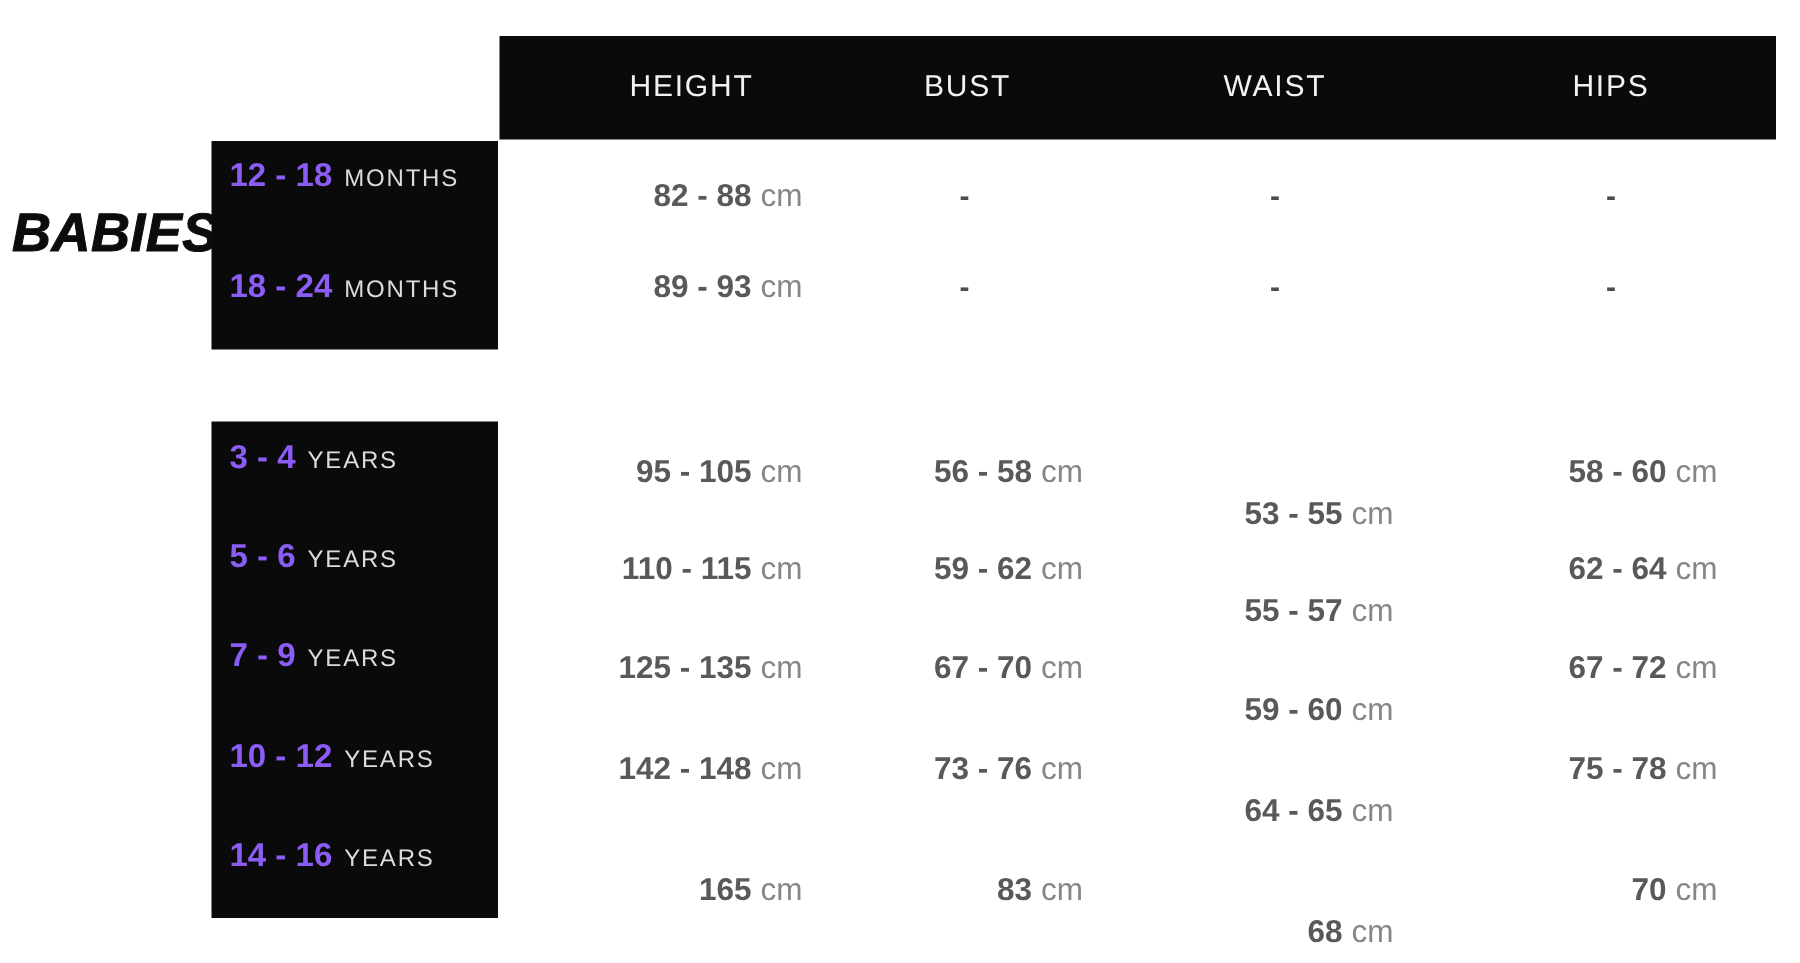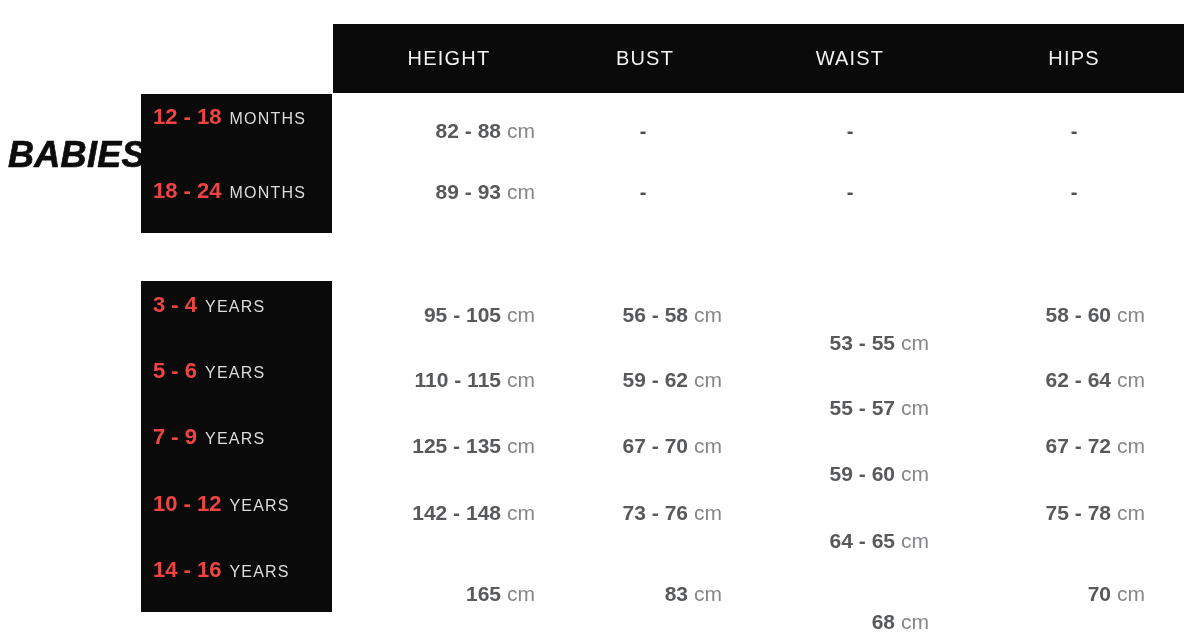--- a/index.html
+++ b/index.html
@@ -13,21 +13,21 @@
   
   .header-bar{
     position:absolute;left:333px;top:24px;width:851px;height:69px;
     background:#0a0a0a;
   }
   .hcol{
     position:absolute;top:0;height:69px;line-height:69px;width:190px;
     text-align:center;color:#f2f2f2;font-size:20px;letter-spacing:1.2px;
     font-weight:400;
   }
-  .hcol.h1{left:21px}   
+  .hcol.h1{left:33px}   
   .hcol.h2{left:217px}  
   .hcol.h3{left:422px}  
   .hcol.h4{left:646px}  
 
   
   .babies-box{
     position:absolute;left:141px;top:94px;width:191px;height:139px;
     background:#0a0a0a;
   }
   .children-box{
@@ -42,21 +42,21 @@
     text-align:center;letter-spacing:0.3px;
     -webkit-text-stroke:0.7px #0c0c0c;
   }
   .side-babies{left:8px;top:139px;width:130px;}
   .side-children{left:25px;top:415px;width:115px;}
 
   
   .rlabel{
     position:absolute;left:153px;height:28px;line-height:28px;white-space:nowrap;
   }
-  .rlabel .range{color:#ef4444;font-weight:700;font-size:22px;margin-top:24px;}
+  .rlabel .range{color:#8b5cf6;font-weight:700;font-size:22px;margin-top:24px;}
   .rlabel .runit{color:#dcdcdc;font-weight:400;font-size:16px;letter-spacing:1.2px;margin-left:8px;}
 
   
   .vrow{position:absolute;left:0;top:0;width:1200px;height:28px;}
   .vcell{
     position:absolute;top:0;height:28px;line-height:28px;
     text-align:right;white-space:nowrap;font-size:21px;
   }
   .vcell .num{color:#58595b;font-weight:700;}
   .vcell .unit{color:#85868a;font-weight:400;margin-left:6px;}

